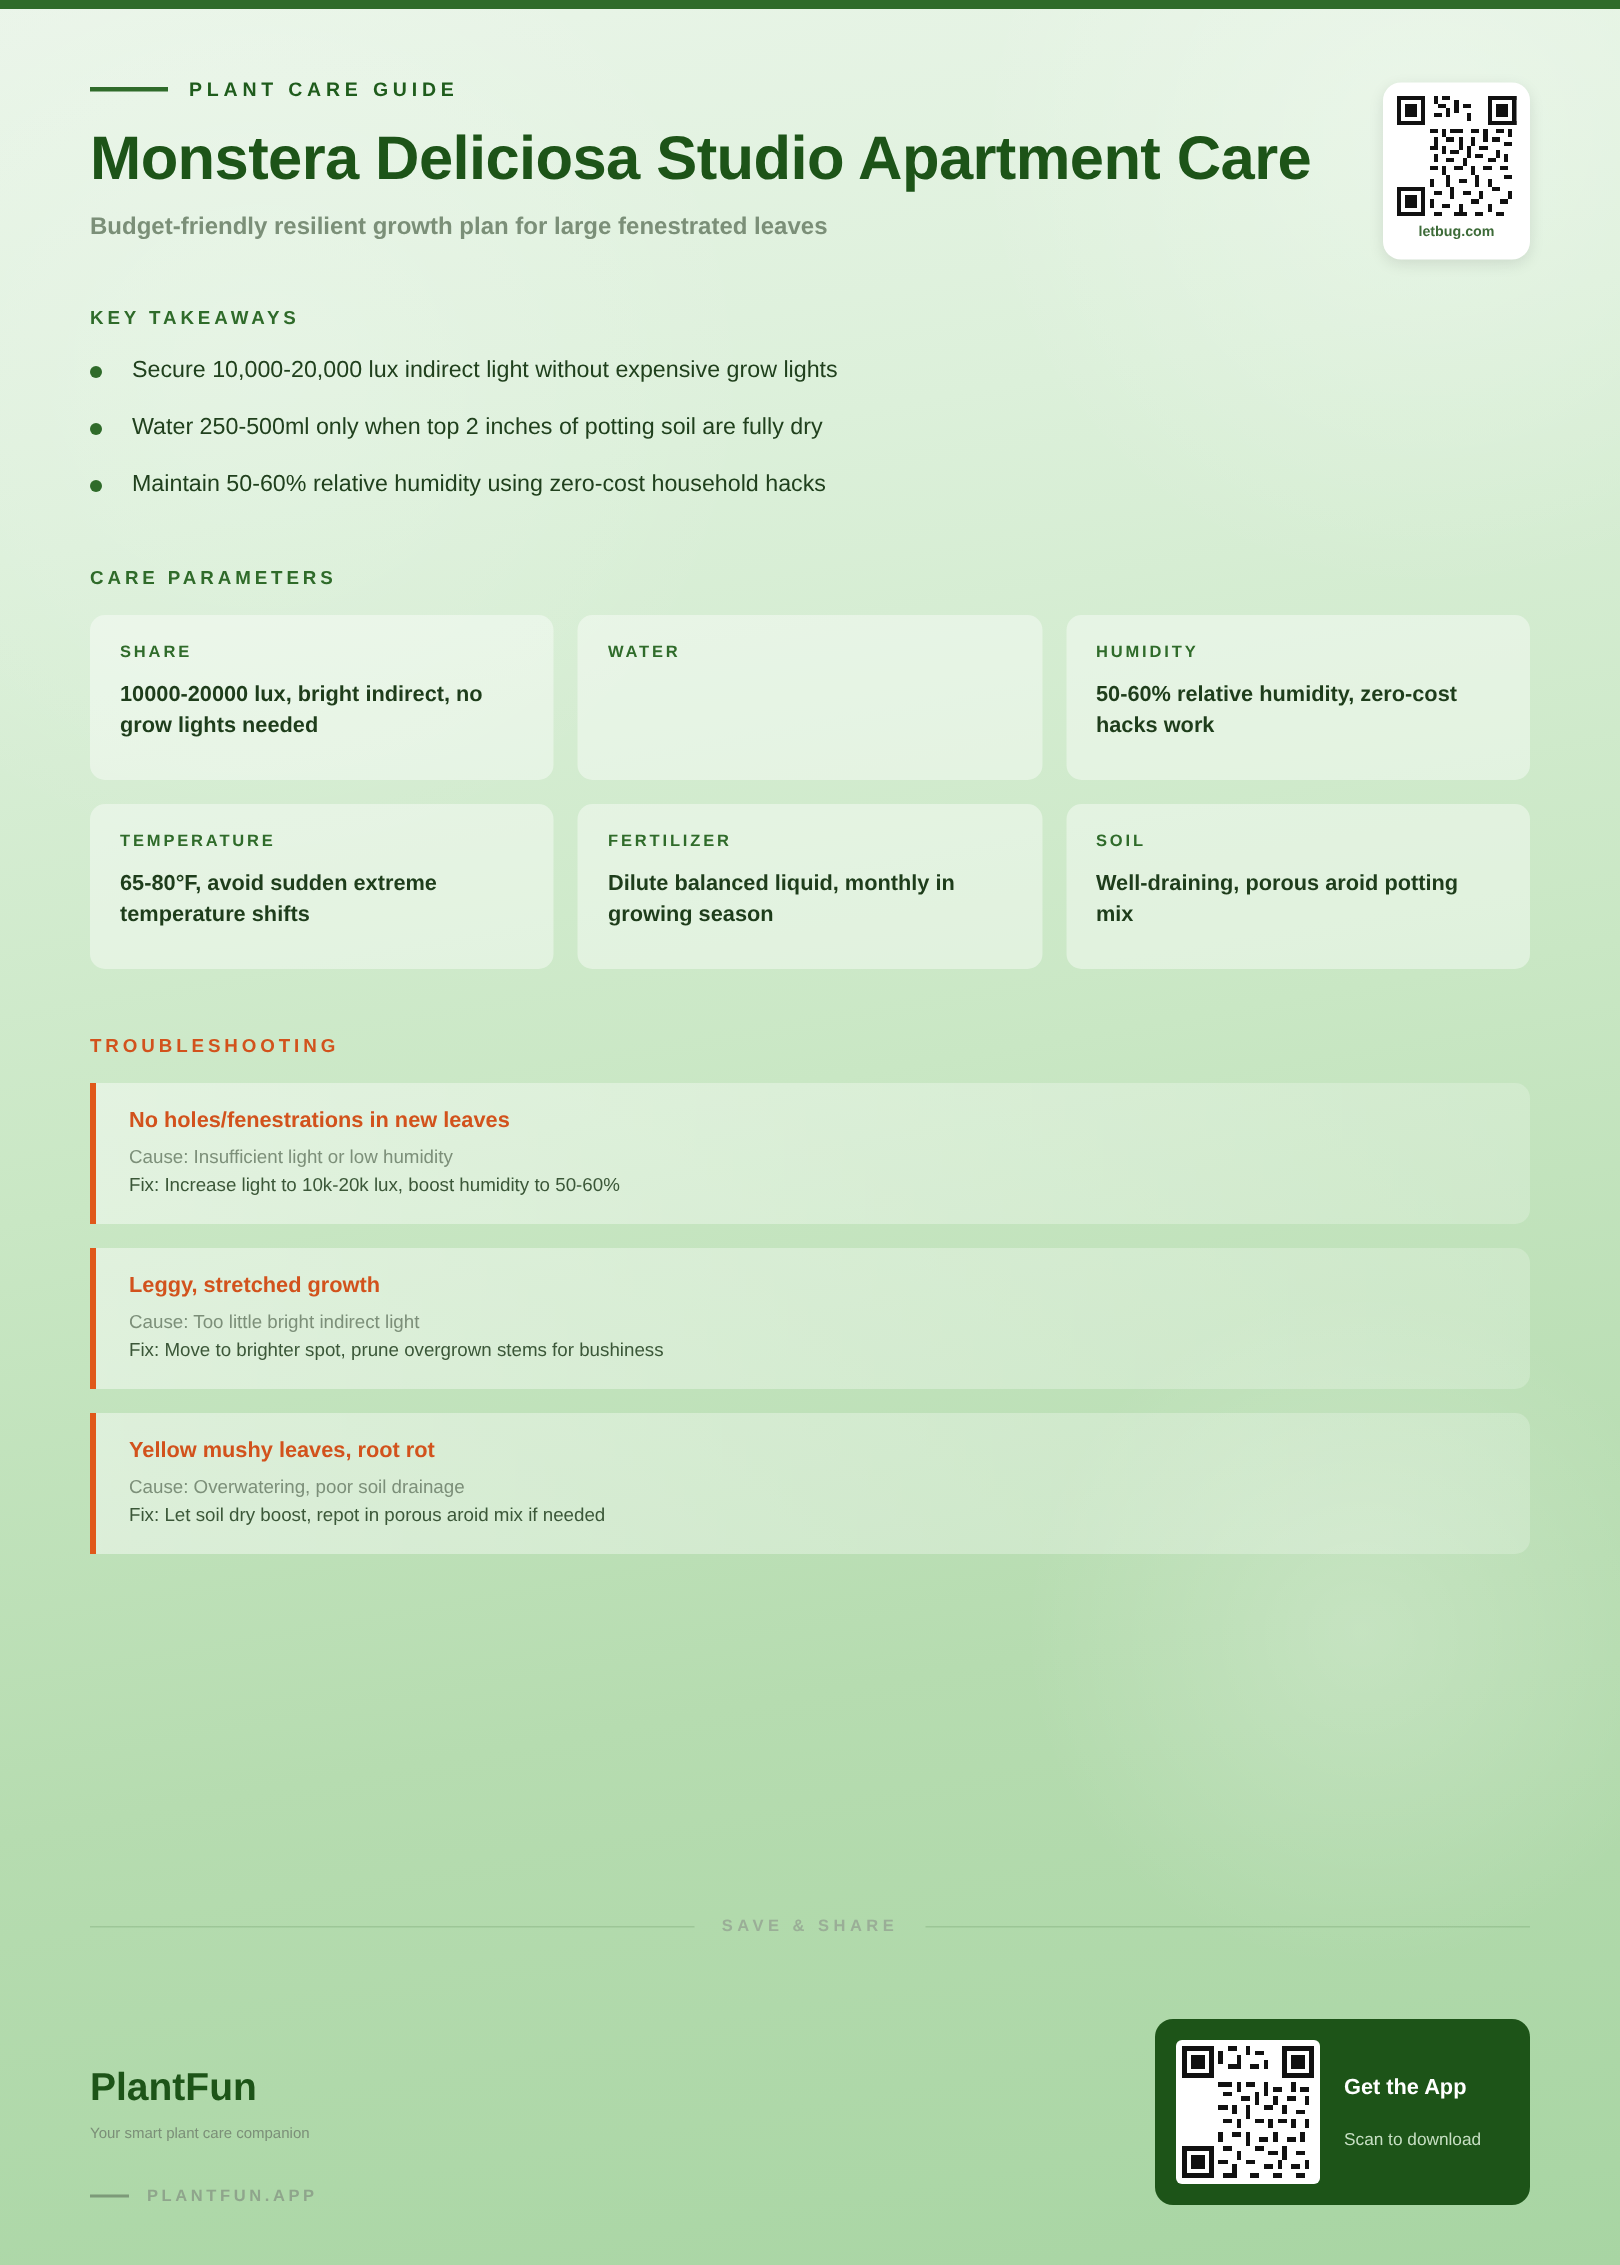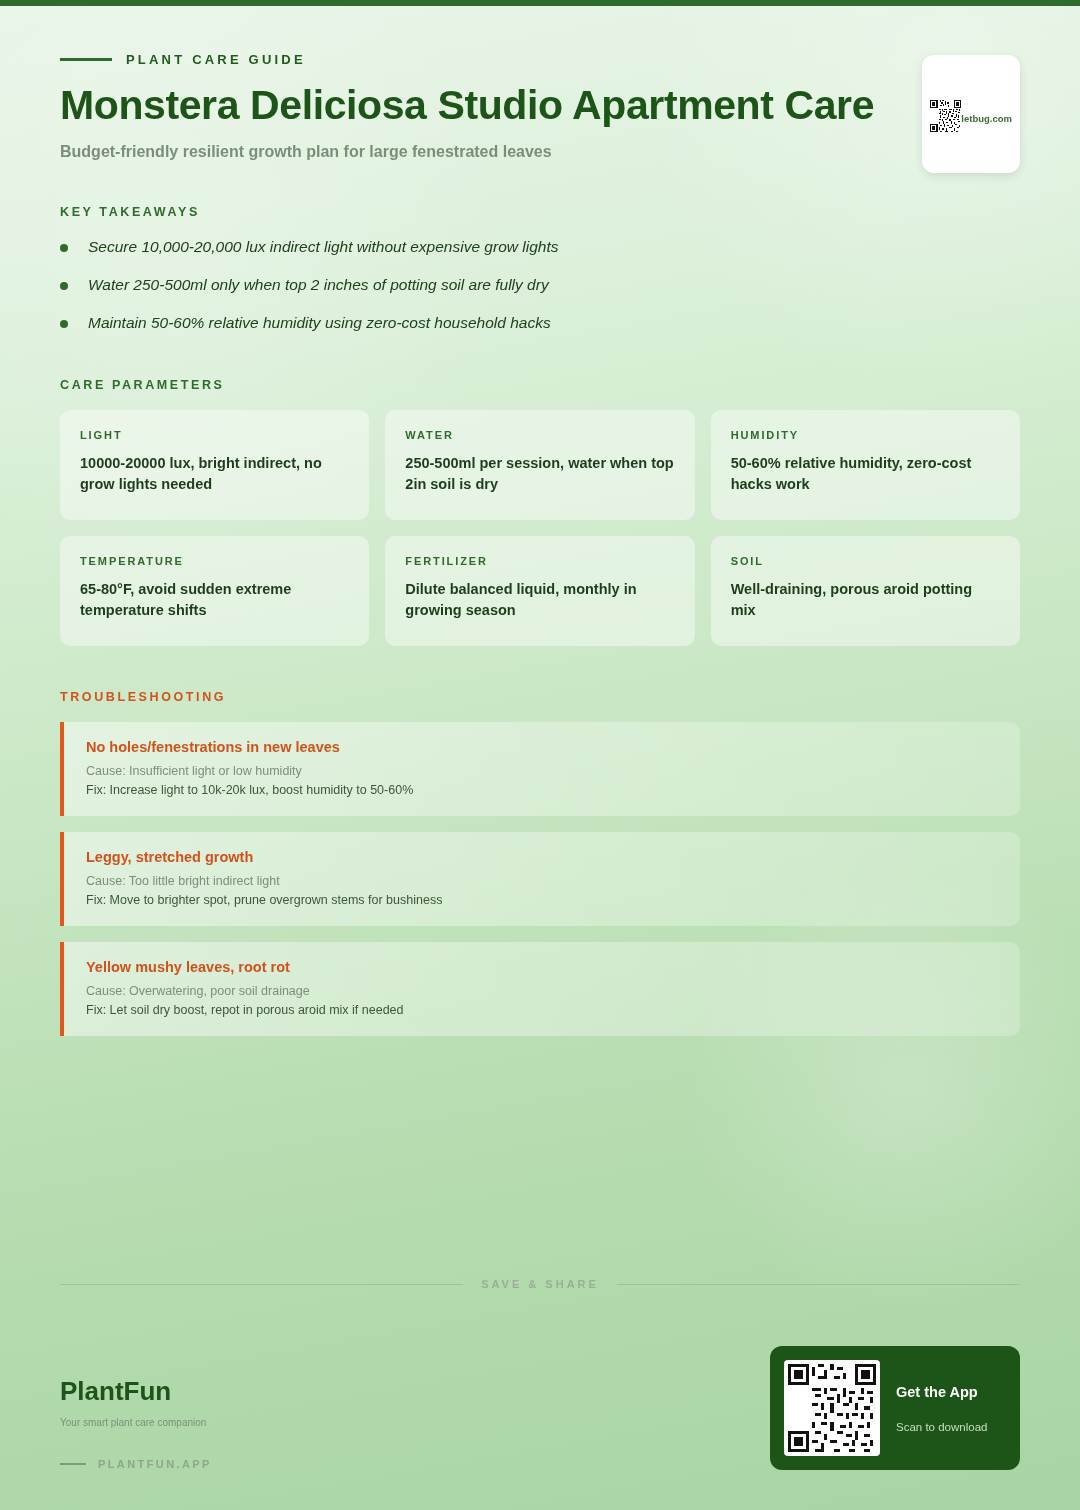--- a/index.html
+++ b/index.html
@@ -33,35 +33,35 @@
   h1.title {
     font-size: 41px; line-height: 1.12; font-weight: 700; color: #1d5418;
     letter-spacing: -0.4px; margin-bottom: 14px;
   }
   .subtitle { font-size: 16px; color: #7b8f78; font-weight: 700; }
 
   .qr-card {
     position: absolute; top: 55px; right: 0;
     width: 98px; height: 118px; background: #ffffff; border-radius: 12px;
     box-shadow: 0 3px 10px rgba(0,0,0,0.10);
-    display: flex; flex-direction: row; align-items: center; justify-content: flex-start;
+    display: flex; flex-direction: column; align-items: center; justify-content: flex-start;
     padding: 9px 8px 6px;
   }
   .qr-card .qr { width: 80px; height: 80px; }
   .qr-card .qr-label { font-size: 9.5px; color: #3d6b38; margin-top: 5px; font-weight: 600; }
 
   
   .sec-head {
     font-size: 12.5px; letter-spacing: 2.6px; font-weight: 700; color: #2f6b2a;
     margin-top: 44px; margin-bottom: 18px;
   }
   .sec-head.alert { color: #d2521c; }
 
   
-  .takeaways { display: flex; flex-direction: column; gap: 17px; font-style: italic; }
+  .takeaways { display: flex; flex-direction: column; gap: 17px; }
   .tk { display: flex; align-items: flex-start; gap: 20px; }
   .tk .dot {
     width: 8px; height: 8px; border-radius: 50%; background: #2f6b2a;
     margin-top: 7px; flex: none;
   }
   .tk .txt { font-size: 15.5px; color: #20401d; line-height: 1.35; }
 
   
   .grid {
     display: grid; grid-template-columns: repeat(3, 1fr); gap: 16px;
@@ -229,26 +229,25 @@
     </div>
     <div class="tk">
       <span class="dot"></span>
       <span class="txt">Maintain 50-60% relative humidity using zero-cost household hacks</span>
     </div>
   </div>
 
   <div class="sec-head">CARE PARAMETERS</div>
   <div class="grid">
     <div class="card">
-      <div class="k">LIGHT</div>
+      <div class="k">SHARE</div>
       <div class="v">10000-20000 lux, bright indirect, no grow lights needed</div>
     </div>
     <div class="card">
       <div class="k">WATER</div>
-      <div class="v">250-500ml per session, water when top 2in soil is dry</div>
     </div>
     <div class="card">
       <div class="k">HUMIDITY</div>
       <div class="v">50-60% relative humidity, zero-cost hacks work</div>
     </div>
     <div class="card">
       <div class="k">TEMPERATURE</div>
       <div class="v">65-80°F, avoid sudden extreme temperature shifts</div>
     </div>
     <div class="card">

